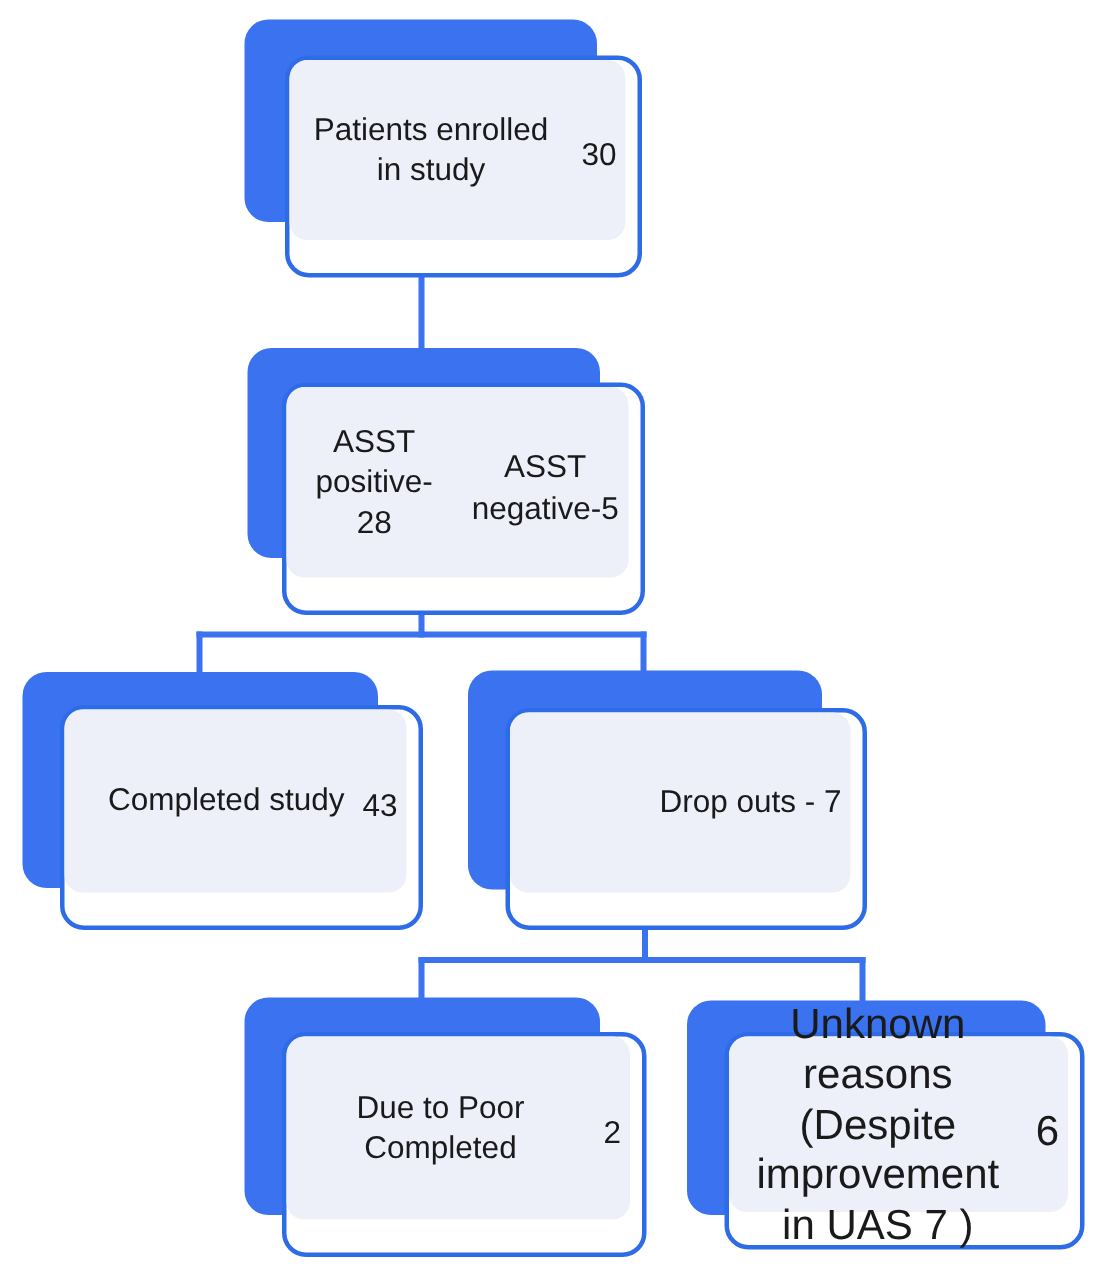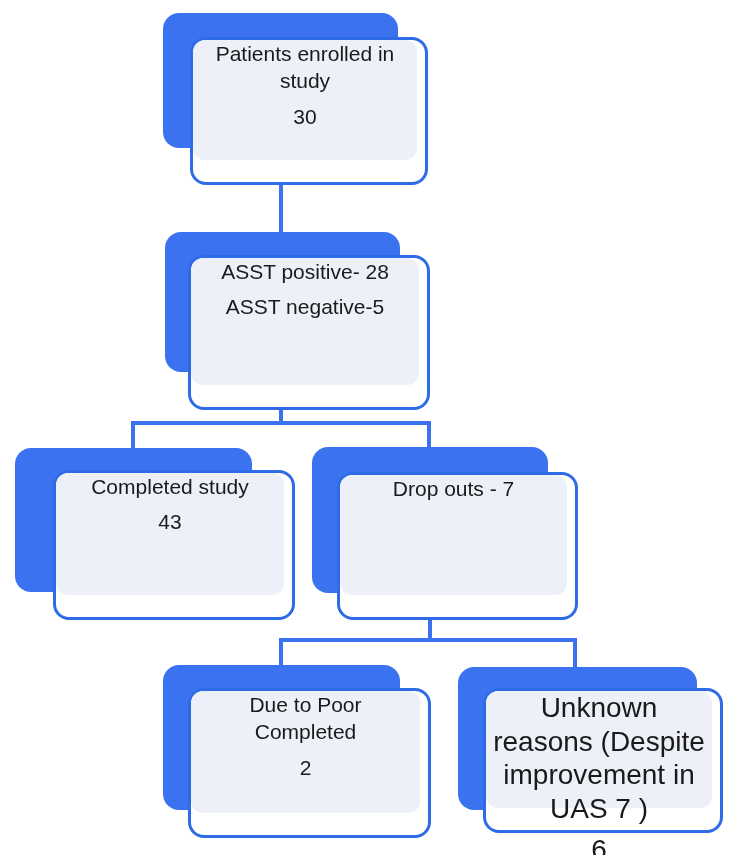--- a/index.html
+++ b/index.html
@@ -47,42 +47,42 @@
   }
   .panel {
     position: absolute;
     left: 0;
     top: 0;
     right: 8px;
     bottom: 22px;
     background: #edf0f8;
     border-radius: 12px;
     display: flex;
-    flex-direction: column;
+    flex-direction: row;
     align-items: center;
-    justify-content: flex-start;
+    justify-content: flex-end;
     text-align: center;
   }
   .panel p {
     margin: 0;
     padding: 0 6px;
     font-size: 21px;
     line-height: 1.3;
     color: #1a1a1a;
   }
   .panel p.gap { margin-top: 8px; }
   .panel p.value { margin-top: 8px; }
   .small p { font-size: 28px; line-height: 1.2; }
   
   .n1s { left: 163px; top: 13px;  width: 235px; height: 135px; }
   .n1f { left: 190px; top: 37px;  width: 238px; height: 148px; }
   .n2s { left: 165px; top: 232px; width: 235px; height: 140px; }
   .n2f { left: 188px; top: 255px; width: 242px; height: 155px; }
   .n3s { left: 15px;  top: 448px; width: 237px; height: 144px; }
-  .n3f { left: 53px;  top: 470px; width: 242px; height: 150px; }
+  .n3f { left: 40px;  top: 470px; width: 242px; height: 150px; }
   .n4s { left: 312px; top: 447px; width: 236px; height: 146px; }
   .n4f { left: 337px; top: 472px; width: 241px; height: 148px; }
   .n5s { left: 163px; top: 665px; width: 237px; height: 145px; }
   .n5f { left: 188px; top: 688px; width: 243px; height: 150px; }
   .n6s { left: 458px; top: 667px; width: 239px; height: 143px; }
   .n6f { left: 483px; top: 688px; width: 240px; height: 145px; }
 </style>
 </head>
 <body>
 

